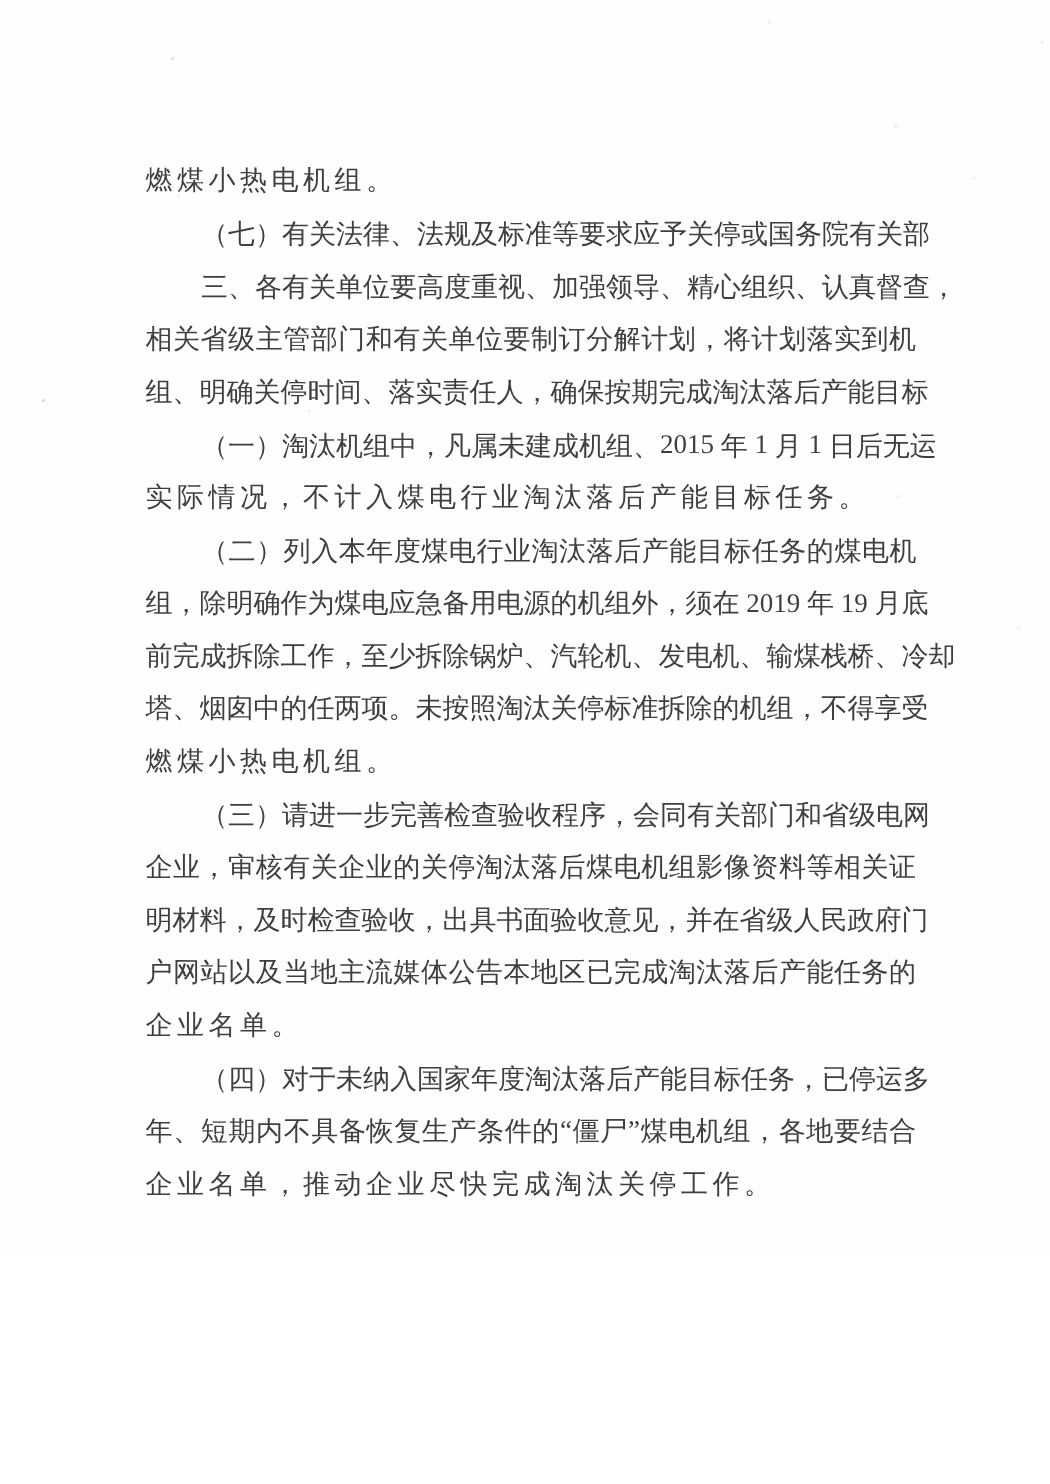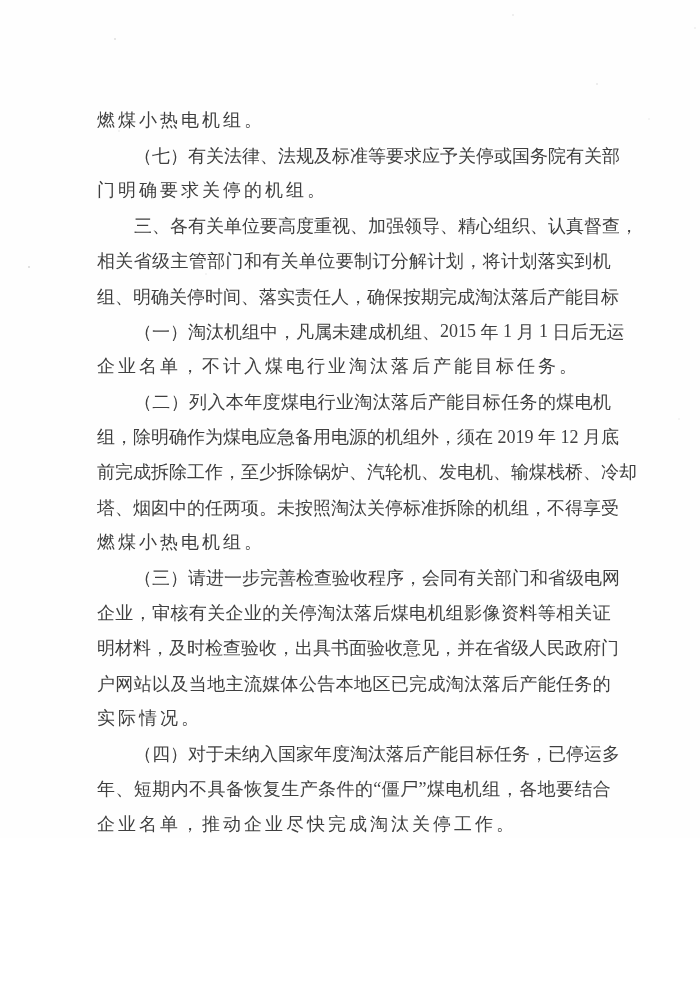--- a/index.html
+++ b/index.html
@@ -93,21 +93,20 @@
         <span>关</span>
         <span>停</span>
         <span>或</span>
         <span>国</span>
         <span>务</span>
         <span>院</span>
         <span>有</span>
         <span>关</span>
         <span>部</span>
       </div>
-      <div class="line last">门明确要求关停的机组。</div>
       <div class="line fill indent">
         <span>三</span>
         <span>、</span>
         <span>各</span>
         <span>有</span>
         <span>关</span>
         <span>单</span>
         <span>位</span>
         <span>要</span>
         <span>高</span>
@@ -218,21 +217,21 @@
         <span> </span>
         <span>月</span>
         <span> </span>
         <span>1</span>
         <span> </span>
         <span>日</span>
         <span>后</span>
         <span>无</span>
         <span>运</span>
       </div>
-      <div class="line last">企业名单，不计入煤电行业淘汰落后产能目标任务。</div>
+      <div class="line last">实际情况，不计入煤电行业淘汰落后产能目标任务。</div>
       <div class="line fill indent">
         <span>（</span>
         <span>二</span>
         <span>）</span>
         <span>列</span>
         <span>入</span>
         <span>本</span>
         <span>年</span>
         <span>度</span>
         <span>煤</span>
@@ -275,21 +274,21 @@
         <span>组</span>
         <span>外</span>
         <span>，</span>
         <span>须</span>
         <span>在</span>
         <span> </span>
         <span>2019</span>
         <span> </span>
         <span>年</span>
         <span> </span>
-        <span>12</span>
+        <span>19</span>
         <span> </span>
         <span>月</span>
         <span>底</span>
       </div>
       <div class="line fill">
         <span>前</span>
         <span>完</span>
         <span>成</span>
         <span>拆</span>
         <span>除</span>
@@ -464,21 +463,21 @@
         <span>淘</span>
         <span>汰</span>
         <span>落</span>
         <span>后</span>
         <span>产</span>
         <span>能</span>
         <span>任</span>
         <span>务</span>
         <span>的</span>
       </div>
-      <div class="line last">实际情况。</div>
+      <div class="line last">企业名单。</div>
       <div class="line fill indent">
         <span>（</span>
         <span>四</span>
         <span>）</span>
         <span>对</span>
         <span>于</span>
         <span>未</span>
         <span>纳</span>
         <span>入</span>
         <span>国</span>

